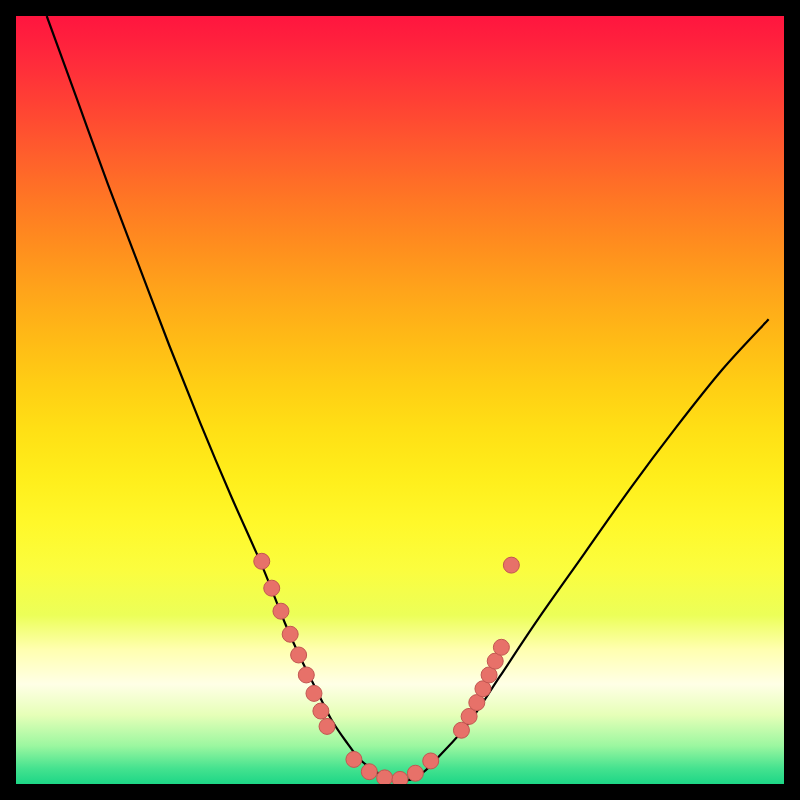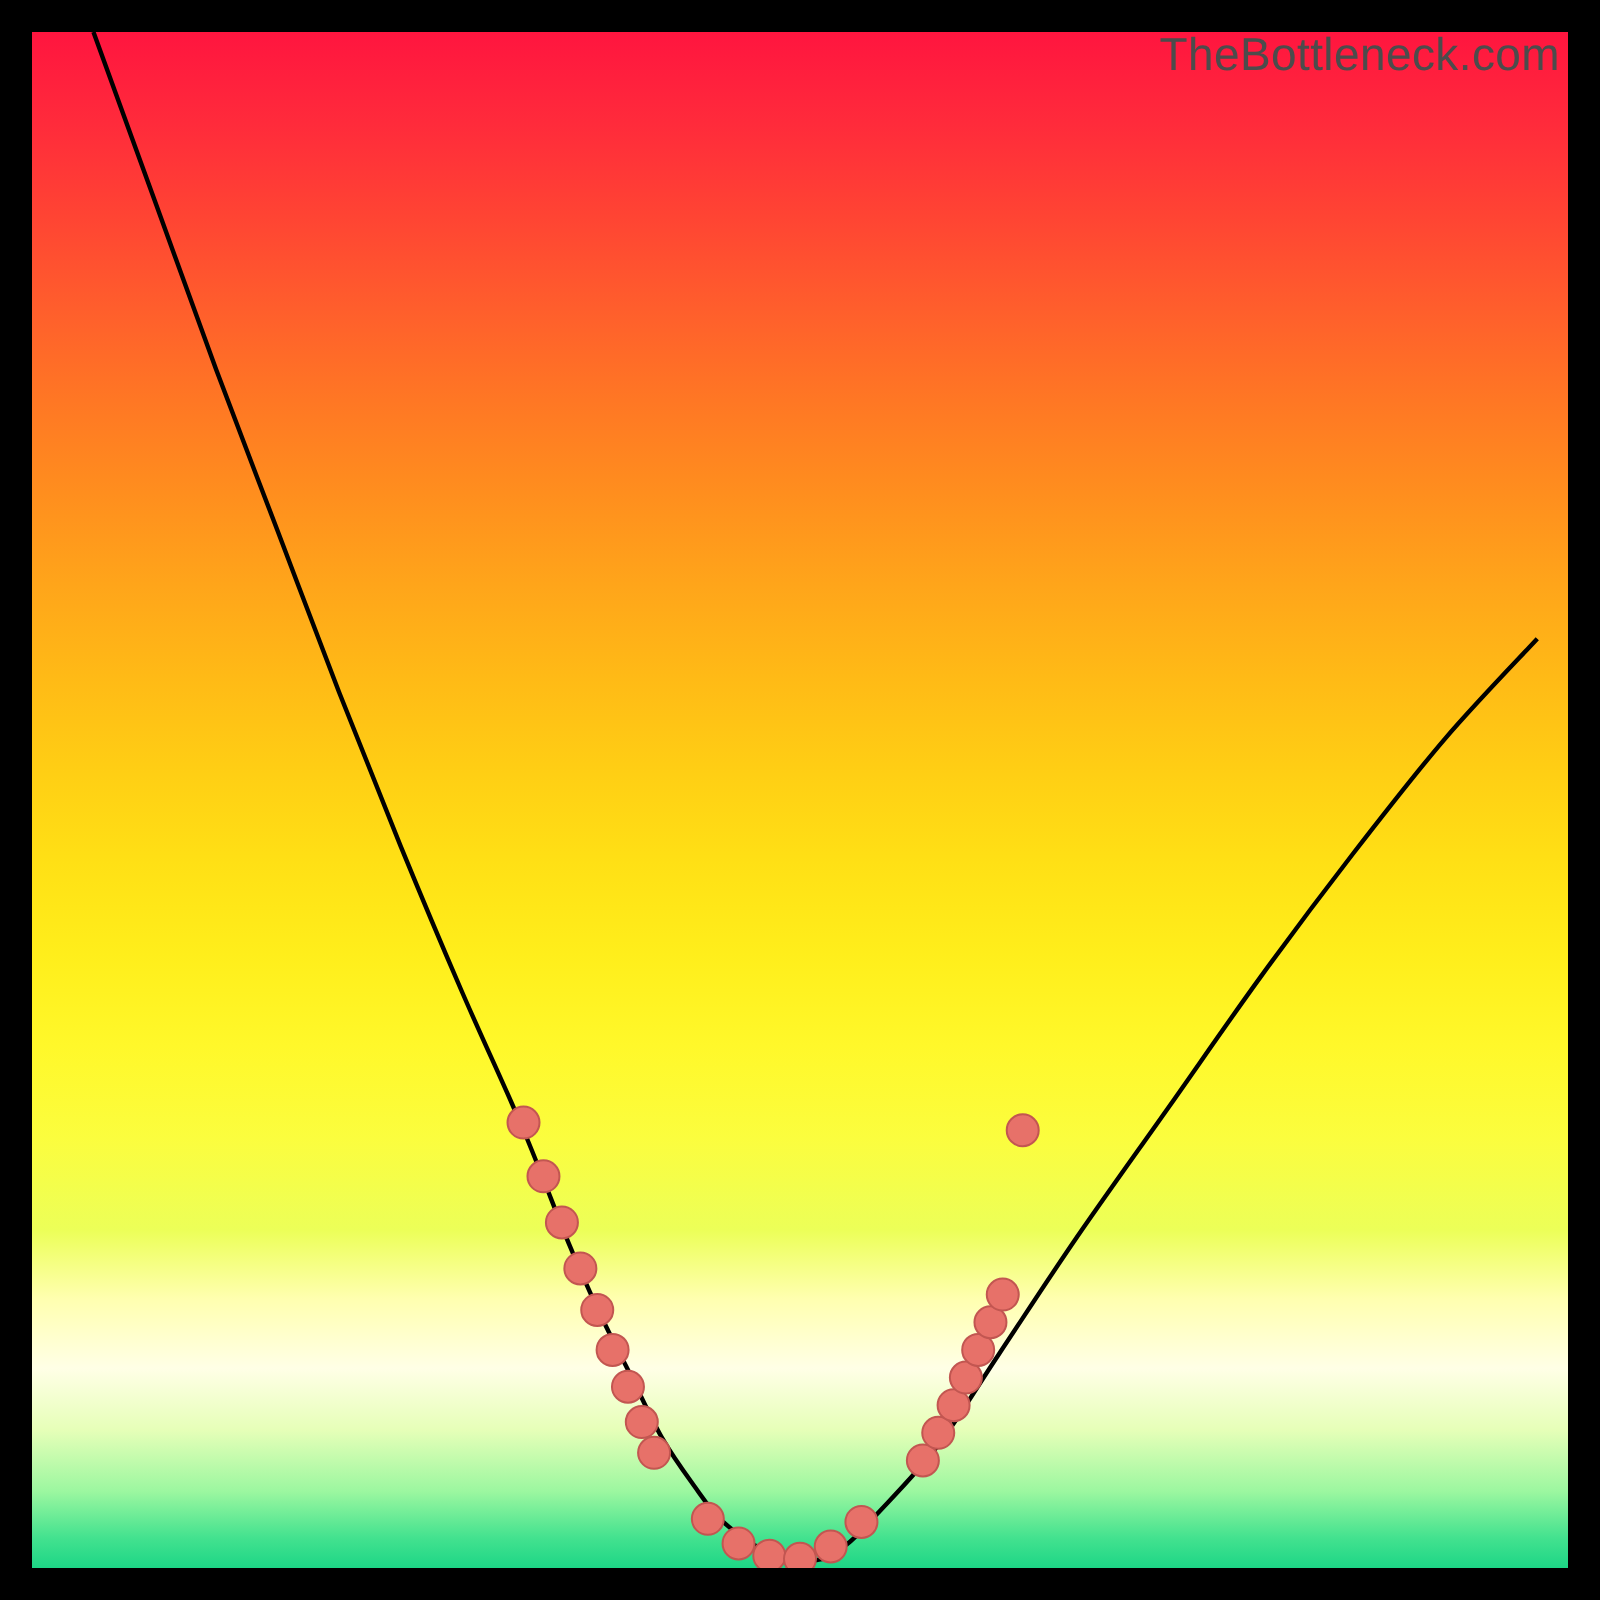--- a/index.html
+++ b/index.html
@@ -101,15 +101,14 @@
           <circle cx="445.44" cy="714.24" r="8" fill="#e77169" stroke="#c25651" stroke-width="1"></circle>
           <circle cx="453.12" cy="700.42" r="8" fill="#e77169" stroke="#c25651" stroke-width="1"></circle>
           <circle cx="460.80" cy="686.59" r="8" fill="#e77169" stroke="#c25651" stroke-width="1"></circle>
           <circle cx="466.94" cy="672.77" r="8" fill="#e77169" stroke="#c25651" stroke-width="1"></circle>
           <circle cx="473.09" cy="658.94" r="8" fill="#e77169" stroke="#c25651" stroke-width="1"></circle>
           <circle cx="479.23" cy="645.12" r="8" fill="#e77169" stroke="#c25651" stroke-width="1"></circle>
           <circle cx="485.38" cy="631.30" r="8" fill="#e77169" stroke="#c25651" stroke-width="1"></circle>
           <circle cx="495.36" cy="549.12" r="8" fill="#e77169" stroke="#c25651" stroke-width="1"></circle>
         </g>
     </svg>
-    <div class="watermark">TheBottleneck.com</div>
   </div>
 </div>
 
 </body></html>

